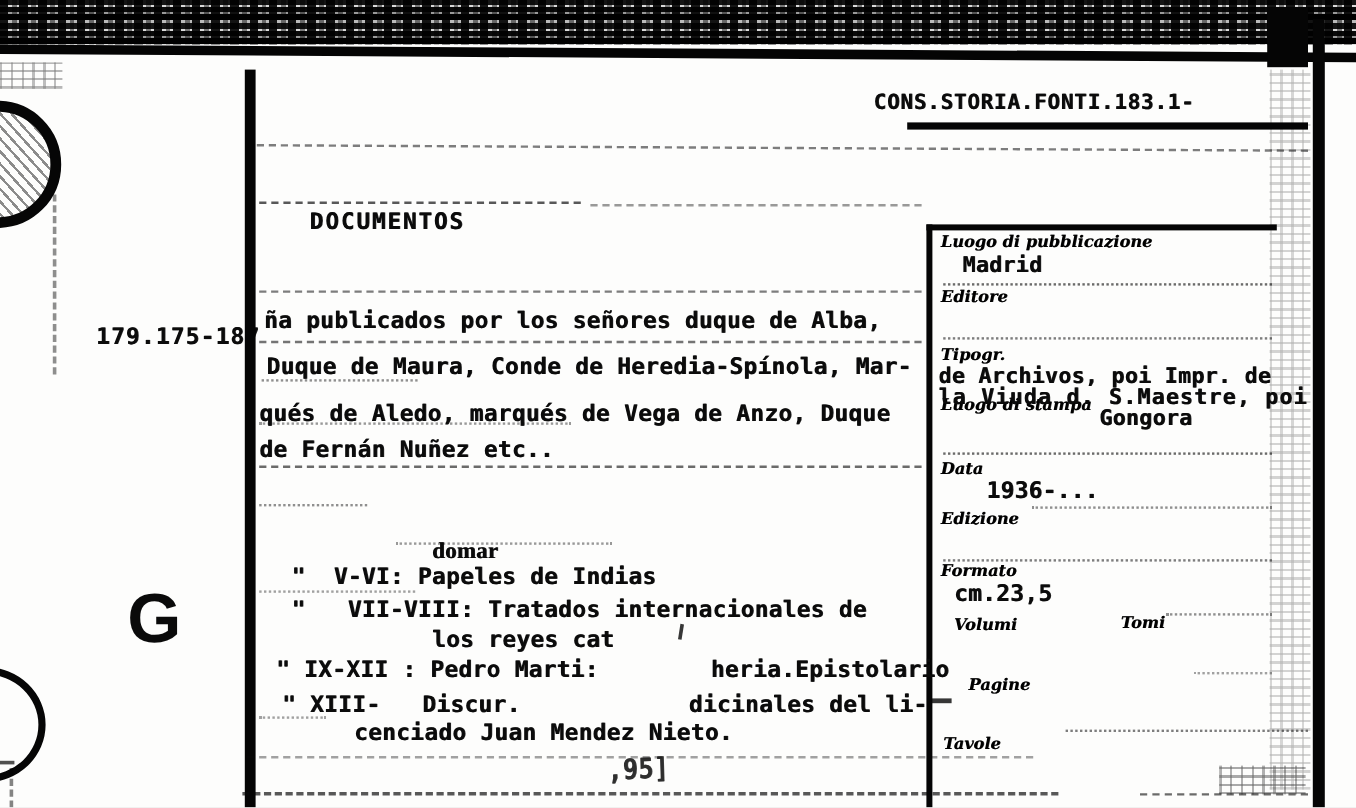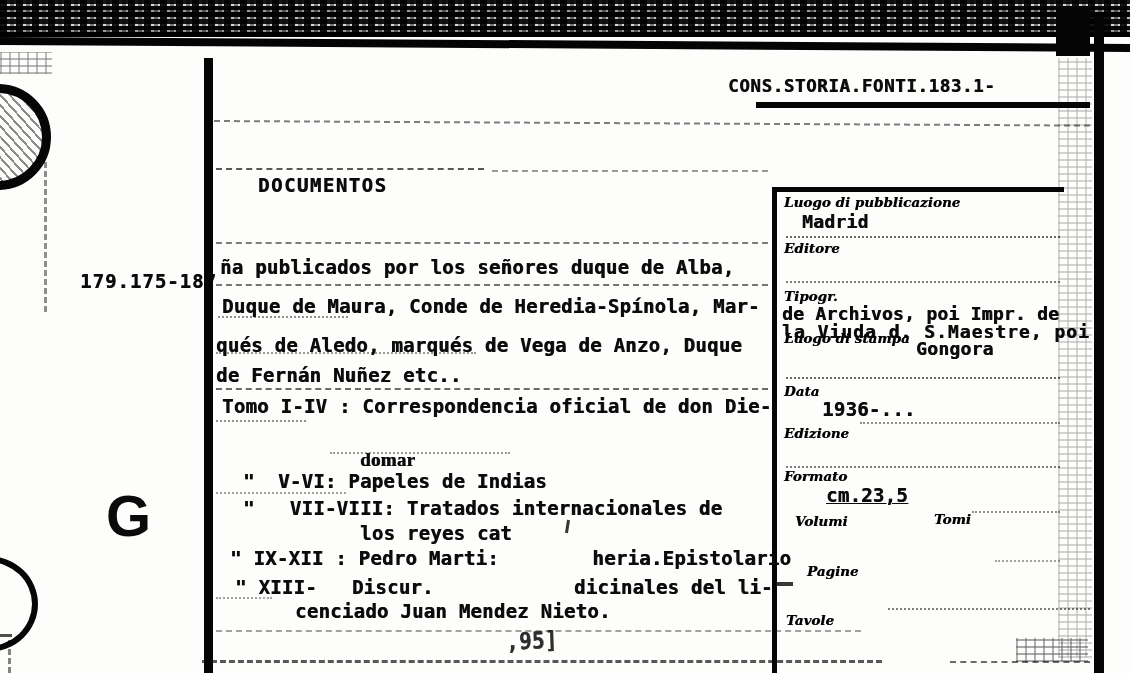--- a/index.html
+++ b/index.html
@@ -79,21 +79,20 @@
   <div class="rule" style="left:206px;top:630px;width:655px;opacity:.5;"></div>
   <div class="rule thick" style="left:202px;top:660px;width:680px;opacity:.9;"></div>
   <div class="rule" style="left:950px;top:661px;width:140px;opacity:.8;"></div>
 
   <div class="tw title" style="left:258px;top:146px;margin-top:28px;">DOCUMENTOS</div>
 
   <div class="tw" style="left:220px;top:256px;z-index:5;">ña publicados por los señores duque de Alba,</div>
   <div class="tw" style="left:222px;top:295px;z-index:5;">Duque de Maura, Conde de Heredia-Spínola, Mar-</div>
   <div class="tw" style="left:216px;top:364px;z-index:5;">de Fernán Nuñez etc..</div>
   <div class="tw" style="left:216px;top:334px;z-index:5;">qués de Aledo, marqués de Vega de Anzo, Duque</div>
-  <div class="tw" style="left:222px;top:395px;z-index:5;">Tomo I-IV : Correspondencia oficial de don Die-</div>
   <div class="tw" style="left:360px;top:449px;z-index:5;font-family:Liberation Serif, serif;">domar</div>
   <div class="tw" style="left:243px;top:470px;z-index:5;">"  V-VI: Papeles de Indias</div>
   <div class="tw" style="left:243px;top:497px;z-index:5;">"   VII-VIII: Tratados internacionales de</div>
   <div class="tw" style="left:360px;top:522px;z-index:5;">los reyes cat</div>
   <div class="tw" style="left:230px;top:547px;z-index:5;">" IX-XII : Pedro Marti:        heria.Epistolario</div>
   <div class="tw" style="left:235px;top:576px;z-index:5;">" XIII-   Discur.            dicinales del li-</div>
   <div class="tw" style="left:295px;top:600px;z-index:5;">cenciado Juan Mendez Nieto.</div>
 
   <div class="bar" style="left:566px;top:520px;width:3px;height:13px;transform:rotate(9deg);opacity:.8;"></div>
   <div class="bar" style="left:773px;top:582px;width:20px;height:4px;opacity:.8;"></div>
@@ -122,21 +121,21 @@
   <div class="lbl" style="left:784px;top:330px;">Luogo di stampa</div>
   <div class="tw" style="left:782px;top:321px;font-size:18px;letter-spacing:1px;z-index:5;">la Viuda d. S.Maestre, poi</div>
   <div class="tw" style="left:916px;top:338px;font-size:18px;z-index:5;">Gongora</div>
 
   <div class="lbl" style="left:784px;top:383px;">Data</div>
   <div class="tw" style="left:822px;top:398px;">1936-...</div>
 
   <div class="lbl" style="left:784px;top:425px;">Edizione</div>
 
   <div class="lbl" style="left:784px;top:468px;">Formato</div>
-  <div class="tw" style="left:826px;top:484px;text-decoration:underline;">cm.23,5</div>
+  <div class="tw" style="left:795px;top:484px;">cm.23,5</div>
 
   <div class="lbl" style="left:795px;top:513px;">Volumi</div>
   <div class="lbl" style="left:934px;top:511px;">Tomi</div>
 
   <div class="lbl" style="left:807px;top:563px;">Pagine</div>
 
   <div class="lbl" style="left:786px;top:612px;">Tavole</div>
 
 </div>
 

